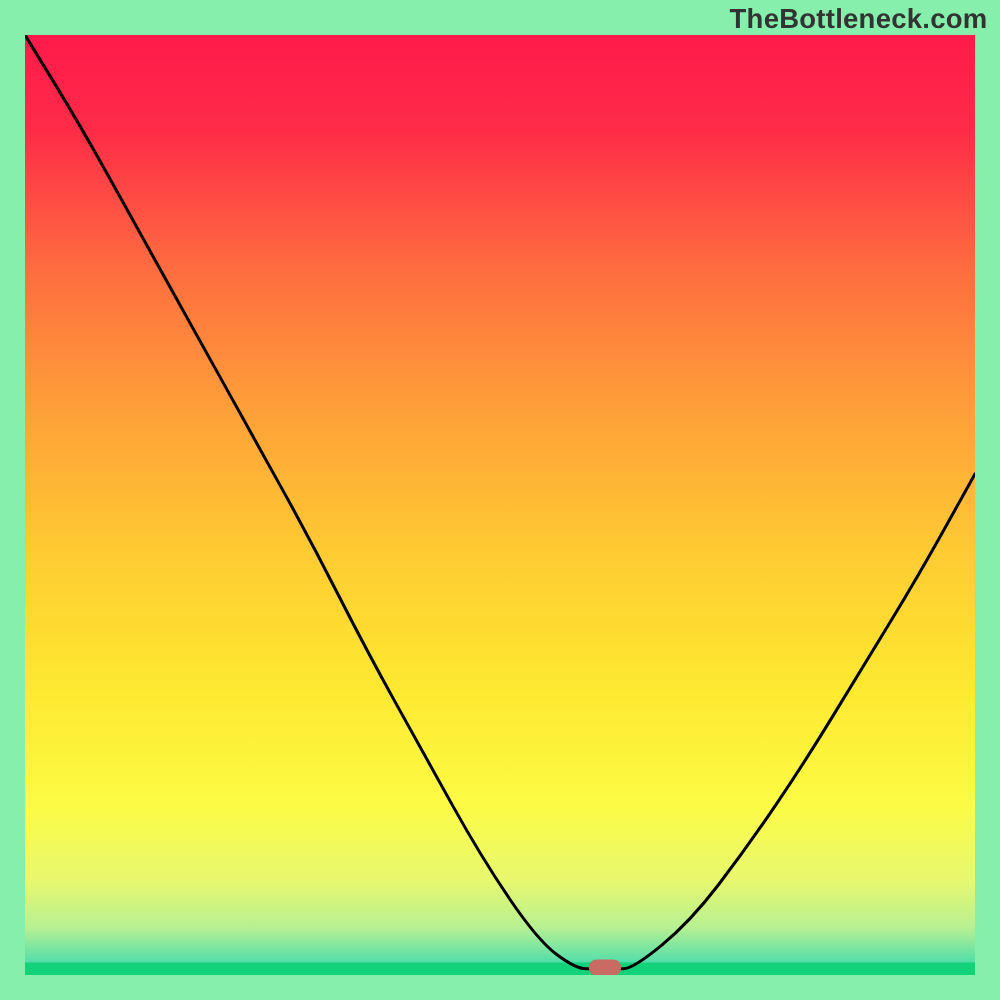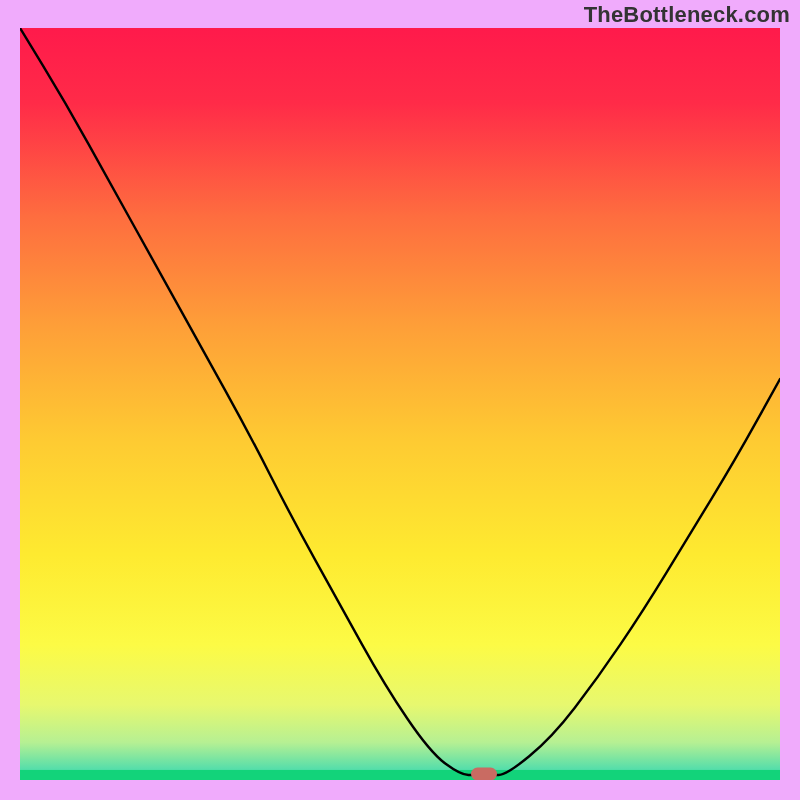--- a/index.html
+++ b/index.html
@@ -8,21 +8,21 @@
     width: 800px;
     height: 800px;
     background: #000;
     overflow: hidden;
     font-family: Arial, Helvetica, sans-serif;
   }
   .frame {
     position: relative;
     width: 800px;
     height: 800px;
-    background: #f0abfc;
+    background: #86efac;
     text-align: center;
   }
   .attribution {
     position: absolute;
     top: 2px;
     right: 10px;
     color: #333;
     font-size: 22px;
     font-weight: bold;
     letter-spacing: 0.2px;

